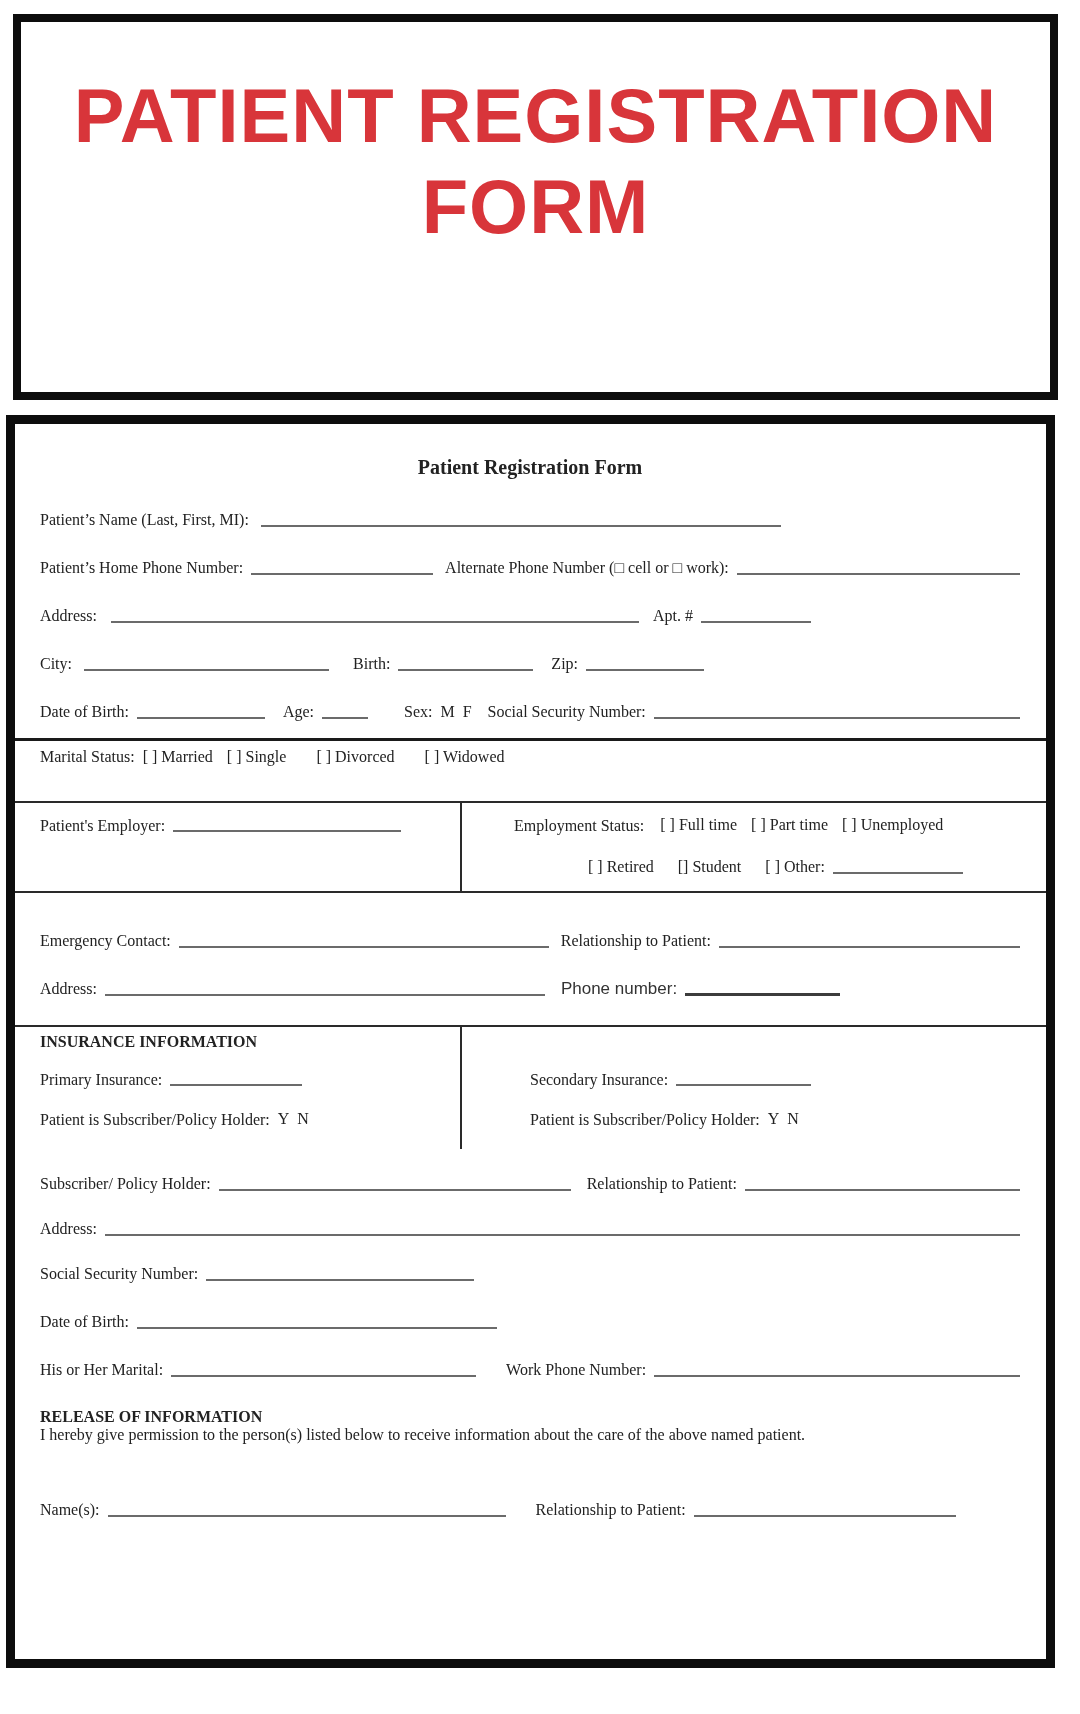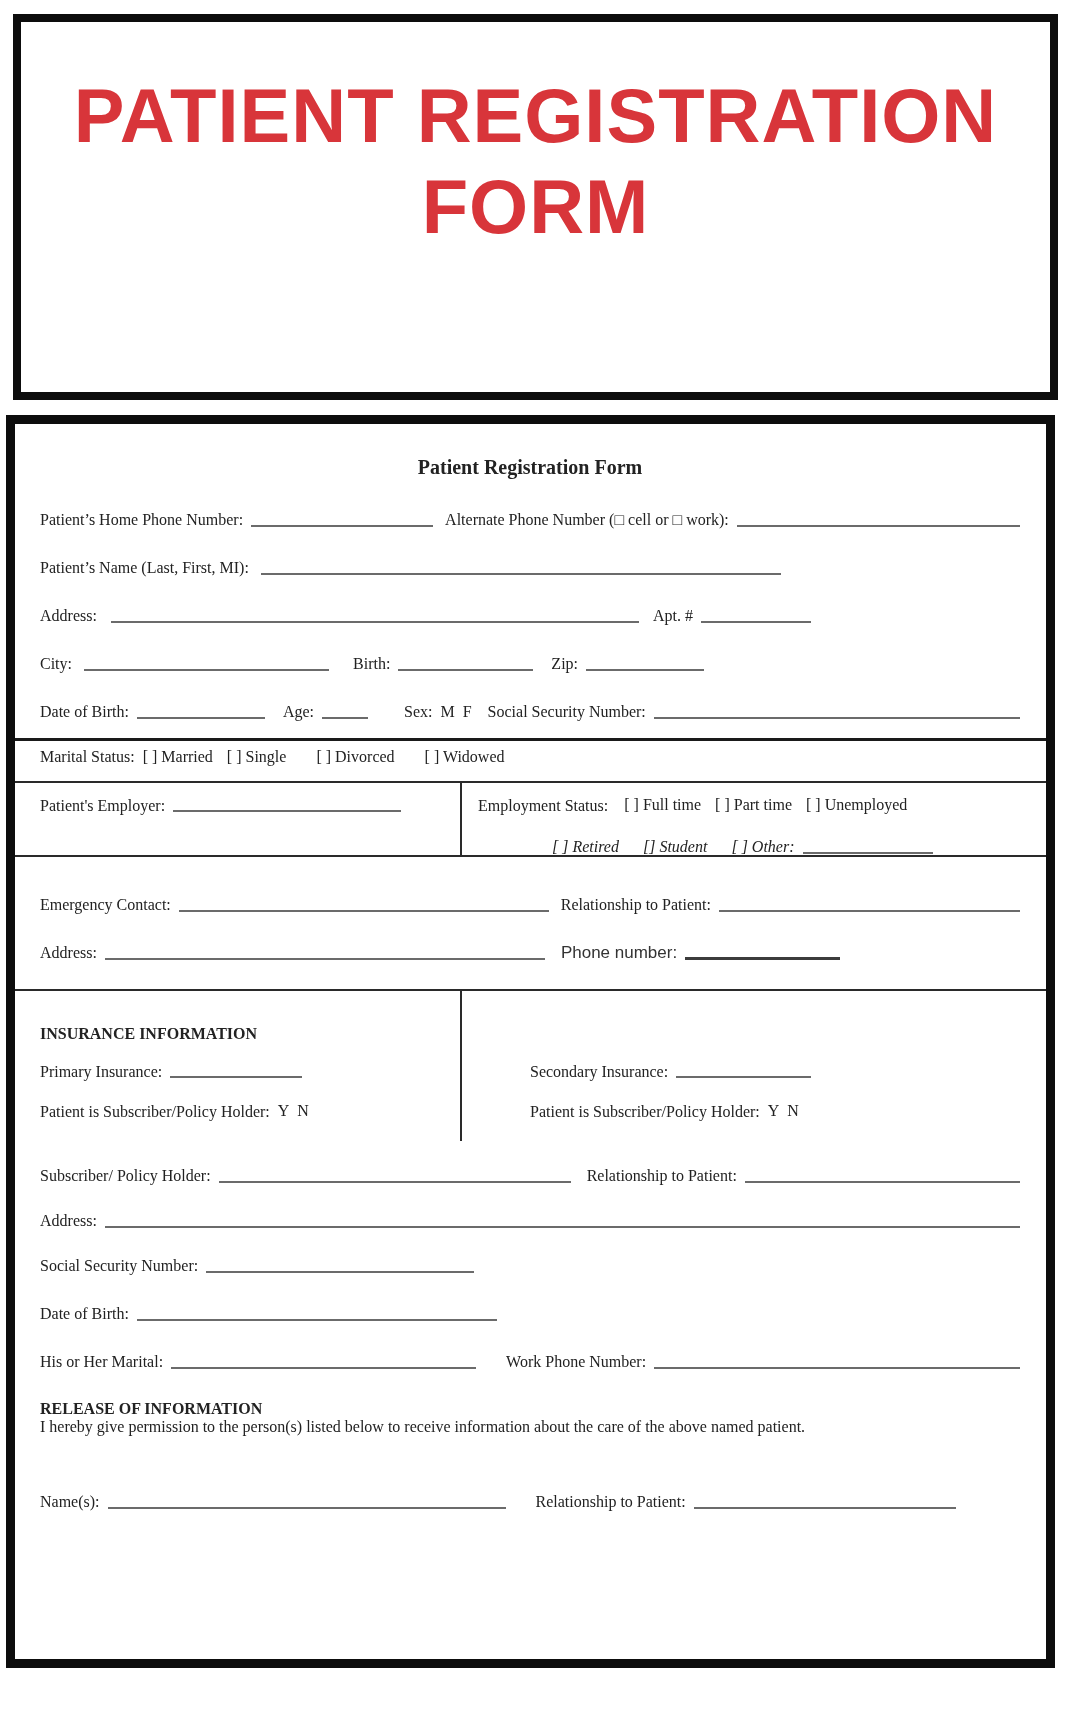--- a/index.html
+++ b/index.html
@@ -43,34 +43,35 @@
   .line.grow { flex: 1 1 auto; }
   .b { font-weight: bold; }
   .sans { font-family: "Liberation Sans", sans-serif; font-size: 17px; color: #333; }
 
   .hr-full {
     border-top: 3px solid #1a1a1a; margin: 16px -26px 0 -25px; height: 0;
   }
 
   
   .emp-table {
-    display: flex; margin: 14px -26px 0 -25px;
+    display: flex; margin: 34px -26px 0 -25px;
     border-top: 2px solid #2a2a2a; border-bottom: 2px solid #2a2a2a;
-    height: 76px;
+    height: 92px;
+    gap: 36px;
   }
   .emp-left { width: 447px; border-right: 2px solid #2a2a2a; padding: 4px 0 0 25px; }
   .emp-right { flex: 1; padding: 4px 26px 0 16px; }
   .emp-row { display: flex; align-items: flex-end; height: 28px; }
-  .emp-row2 { margin-top: 14px; padding-left: 74px; font-style: italic; }
+  .emp-row2 { margin-top: 14px; padding-left: 74px; }
 
   
   .ins-table { display: flex; margin: 26px -26px 0 -25px; border-top: 2px solid #2a2a2a; }
   .ins-left { width: 447px; border-right: 2px solid #2a2a2a; padding: 2px 0 20px 25px; }
   .ins-right { flex: 1; padding: 2px 28px 20px 68px; }
-  .ins-row-h { display: flex; align-items: flex-end; height: 22px; margin-top: 28px; }
+  .ins-row-h { display: flex; align-items: flex-end; height: 22px; }
   .ins-row { display: flex; align-items: flex-end; height: 38px; }
   .ins-row-s { display: flex; align-items: flex-end; height: 40px; }
 
   .heading-row { display: flex; align-items: flex-end; height: 22px; margin-top: 22px; }
   .release-row { display: flex; align-items: flex-end; height: 22px; margin-top: 24px; }
   .text-row { display: flex; align-items: flex-start; height: 46px; }
 
   .gap8 { margin-left: 8px; } .gap12 { margin-left: 12px; } .gap14 { margin-left: 14px; }
   .gap16 { margin-left: 16px; } .gap18 { margin-left: 18px; } .gap24 { margin-left: 24px; }
   .gap30 { margin-left: 30px; } .gap36 { margin-left: 36px; }
@@ -83,29 +84,29 @@
 <div class="banner-box">
   <div class="banner-title">PATIENT REGISTRATION FORM</div>
 </div>
 
 <div class="form-box">
   <div class="content">
 
     <div class="form-title">Patient Registration Form</div>
 
     <div class="row">
+      <span class="lbl">Patient’s Name (Last, First, MI):</span>
+      <span class="line gap12" style="width:520px"></span>
+    </div>
+
+    <div class="row">
       <span class="lbl">Patient’s Home Phone Number:</span>
       <span class="line gap8" style="width:182px"></span>
       <span class="lbl gap12">Alternate Phone Number (□ cell or □ work):</span>
       <span class="line grow gap8"></span>
-    </div>
-
-    <div class="row">
-      <span class="lbl">Patient’s Name (Last, First, MI):</span>
-      <span class="line gap12" style="width:520px"></span>
     </div>
 
 
     <div class="row">
       <span class="lbl">Address:</span>
       <span class="line gap14" style="width:528px"></span>
       <span class="lbl gap14">Apt. #</span>
       <span class="line gap8" style="width:110px"></span>
     </div>
 

